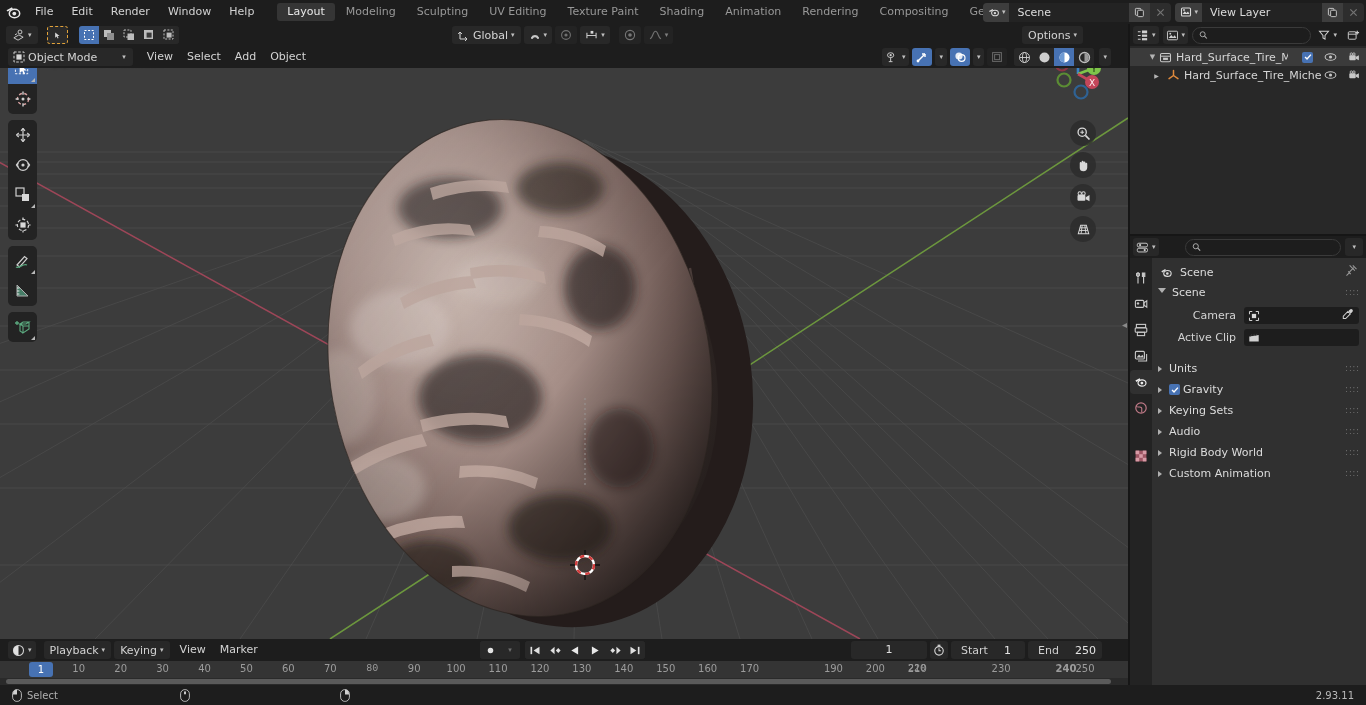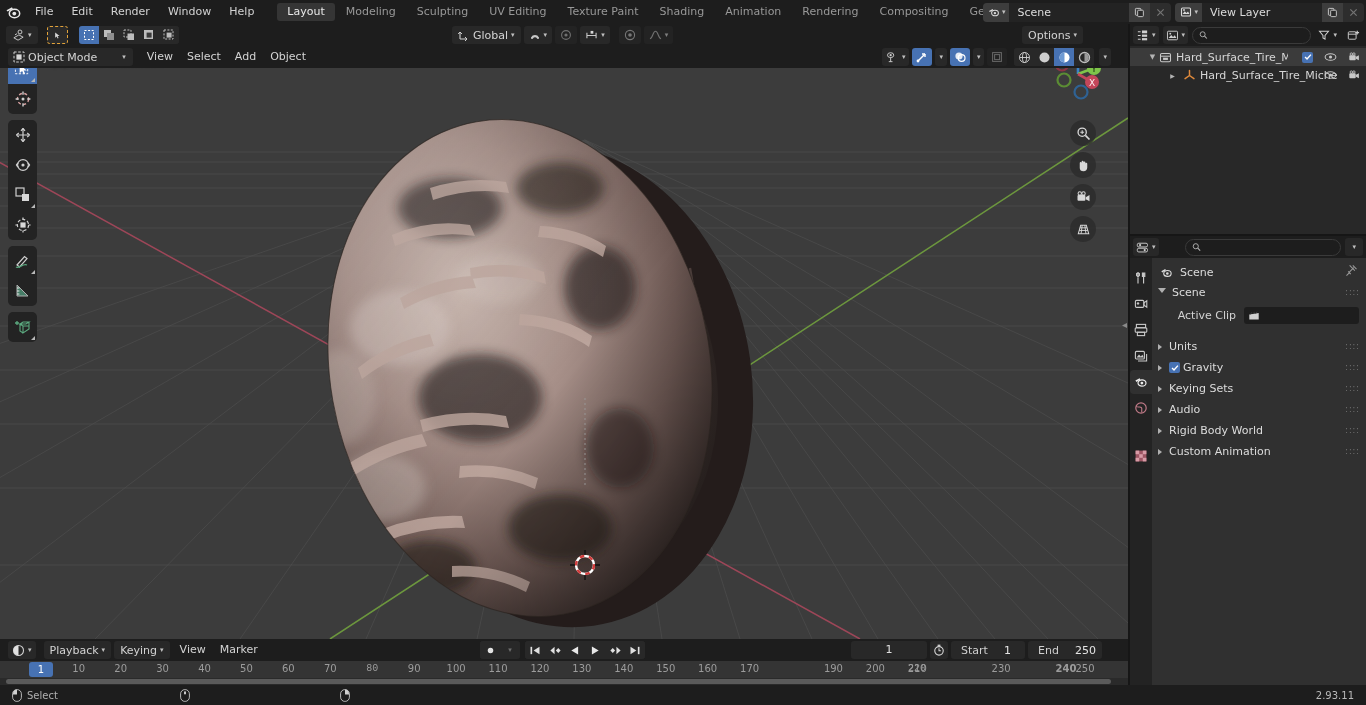--- a/index.html
+++ b/index.html
@@ -873,21 +873,21 @@
             <svg width="12" height="10" viewBox="0 0 13 10">
               <rect x="1.4" y="3" width="7" height="5.4" rx="1" fill="#c7c7c7"></rect>
               <path d="M8.6 4.8 L11.8 3 v5.6 L8.6 6.8 Z" fill="#c7c7c7"></path>
               <circle cx="3.6" cy="1.8" r="1.3" fill="none" stroke="#c7c7c7" stroke-width=".9"></circle>
               <circle cx="6.4" cy="1.8" r="1.3" fill="none" stroke="#c7c7c7" stroke-width=".9"></circle>
             </svg>
           </span>
       </span>
     </div>
 
-    <div class="olrow" style="padding-left:36px">
+    <div class="olrow" style="padding-left:20px">
       <span class="disc" style="font-size:6px">▶</span>
       <span style="display:flex;margin-left:4px">
         <svg width="13" height="13" viewBox="0 0 14 14">
             <path d="M7 7 L7 1.6 M7 7 L2.2 10.4 M7 7 L11.8 10.4" stroke="#e08a3c" stroke-width="1.6" fill="none" stroke-linecap="round"></path>
           </svg>
       </span>
       <span class="nm">Hard_Surface_Tire_Miche</span>
       <span class="right">
         <span style="display:flex">
             <svg width="13" height="10" viewBox="0 0 14 10">
@@ -1004,20 +1004,38 @@
     </div>
 
     <div class="panelhdr">
       <span class="tri down"></span>
       <span>Scene</span>
       <span class="grip">::::</span>
     </div>
 
     <div style="height:4px"></div>
 
+    <div class="prow">
+      <span class="lbl">Camera</span>
+      <span class="pfield">
+        <span style="display:flex">
+          <svg width="12" height="12" viewBox="0 0 13 13">
+              <path d="M1.6 1.6 h3 M1.6 1.6 v3 M11.4 1.6 h-3 M11.4 1.6 v3 M1.6 11.4 h3 M1.6 11.4 v-3 M11.4 11.4 h-3 M11.4 11.4 v-3" stroke="#d0d0d0" stroke-width="1.1" fill="none"></path>
+              <rect x="4.2" y="4.2" width="4.6" height="4.6" fill="#d8d8d8"></rect>
+            </svg>
+        </span>
+        <span></span>
+        <span class="eyed">
+          <svg width="12" height="12" viewBox="0 0 13 13">
+              <path d="M8.6 1.6 a1.8 1.8 0 0 1 2.6 2.6 L9.4 6 L6.8 3.4 Z" fill="#d0d0d0"></path>
+              <path d="M6.4 3.8 L9 6.4 L4 11.4 L1.4 11.4 L1.4 8.8 Z" fill="none" stroke="#d0d0d0" stroke-width="1.1"></path>
+            </svg>
+        </span>
+      </span>
+    </div>
 
 
     <div class="prow">
       <span class="lbl">Active Clip</span>
       <span class="pfield">
         <span style="display:flex">
           <svg width="12" height="12" viewBox="0 0 13 13">
               <path d="M1.4 5 L11.6 3.2 L11.6 10.4 L1.4 10.4 Z" fill="#d0d0d0"></path>
               <path d="M2.6 4.8 L4.2 2.4 M5.4 4.4 L7 2 M8.2 4 L9.8 1.8" stroke="#3a3a3a" stroke-width="1"></path>
             </svg>

